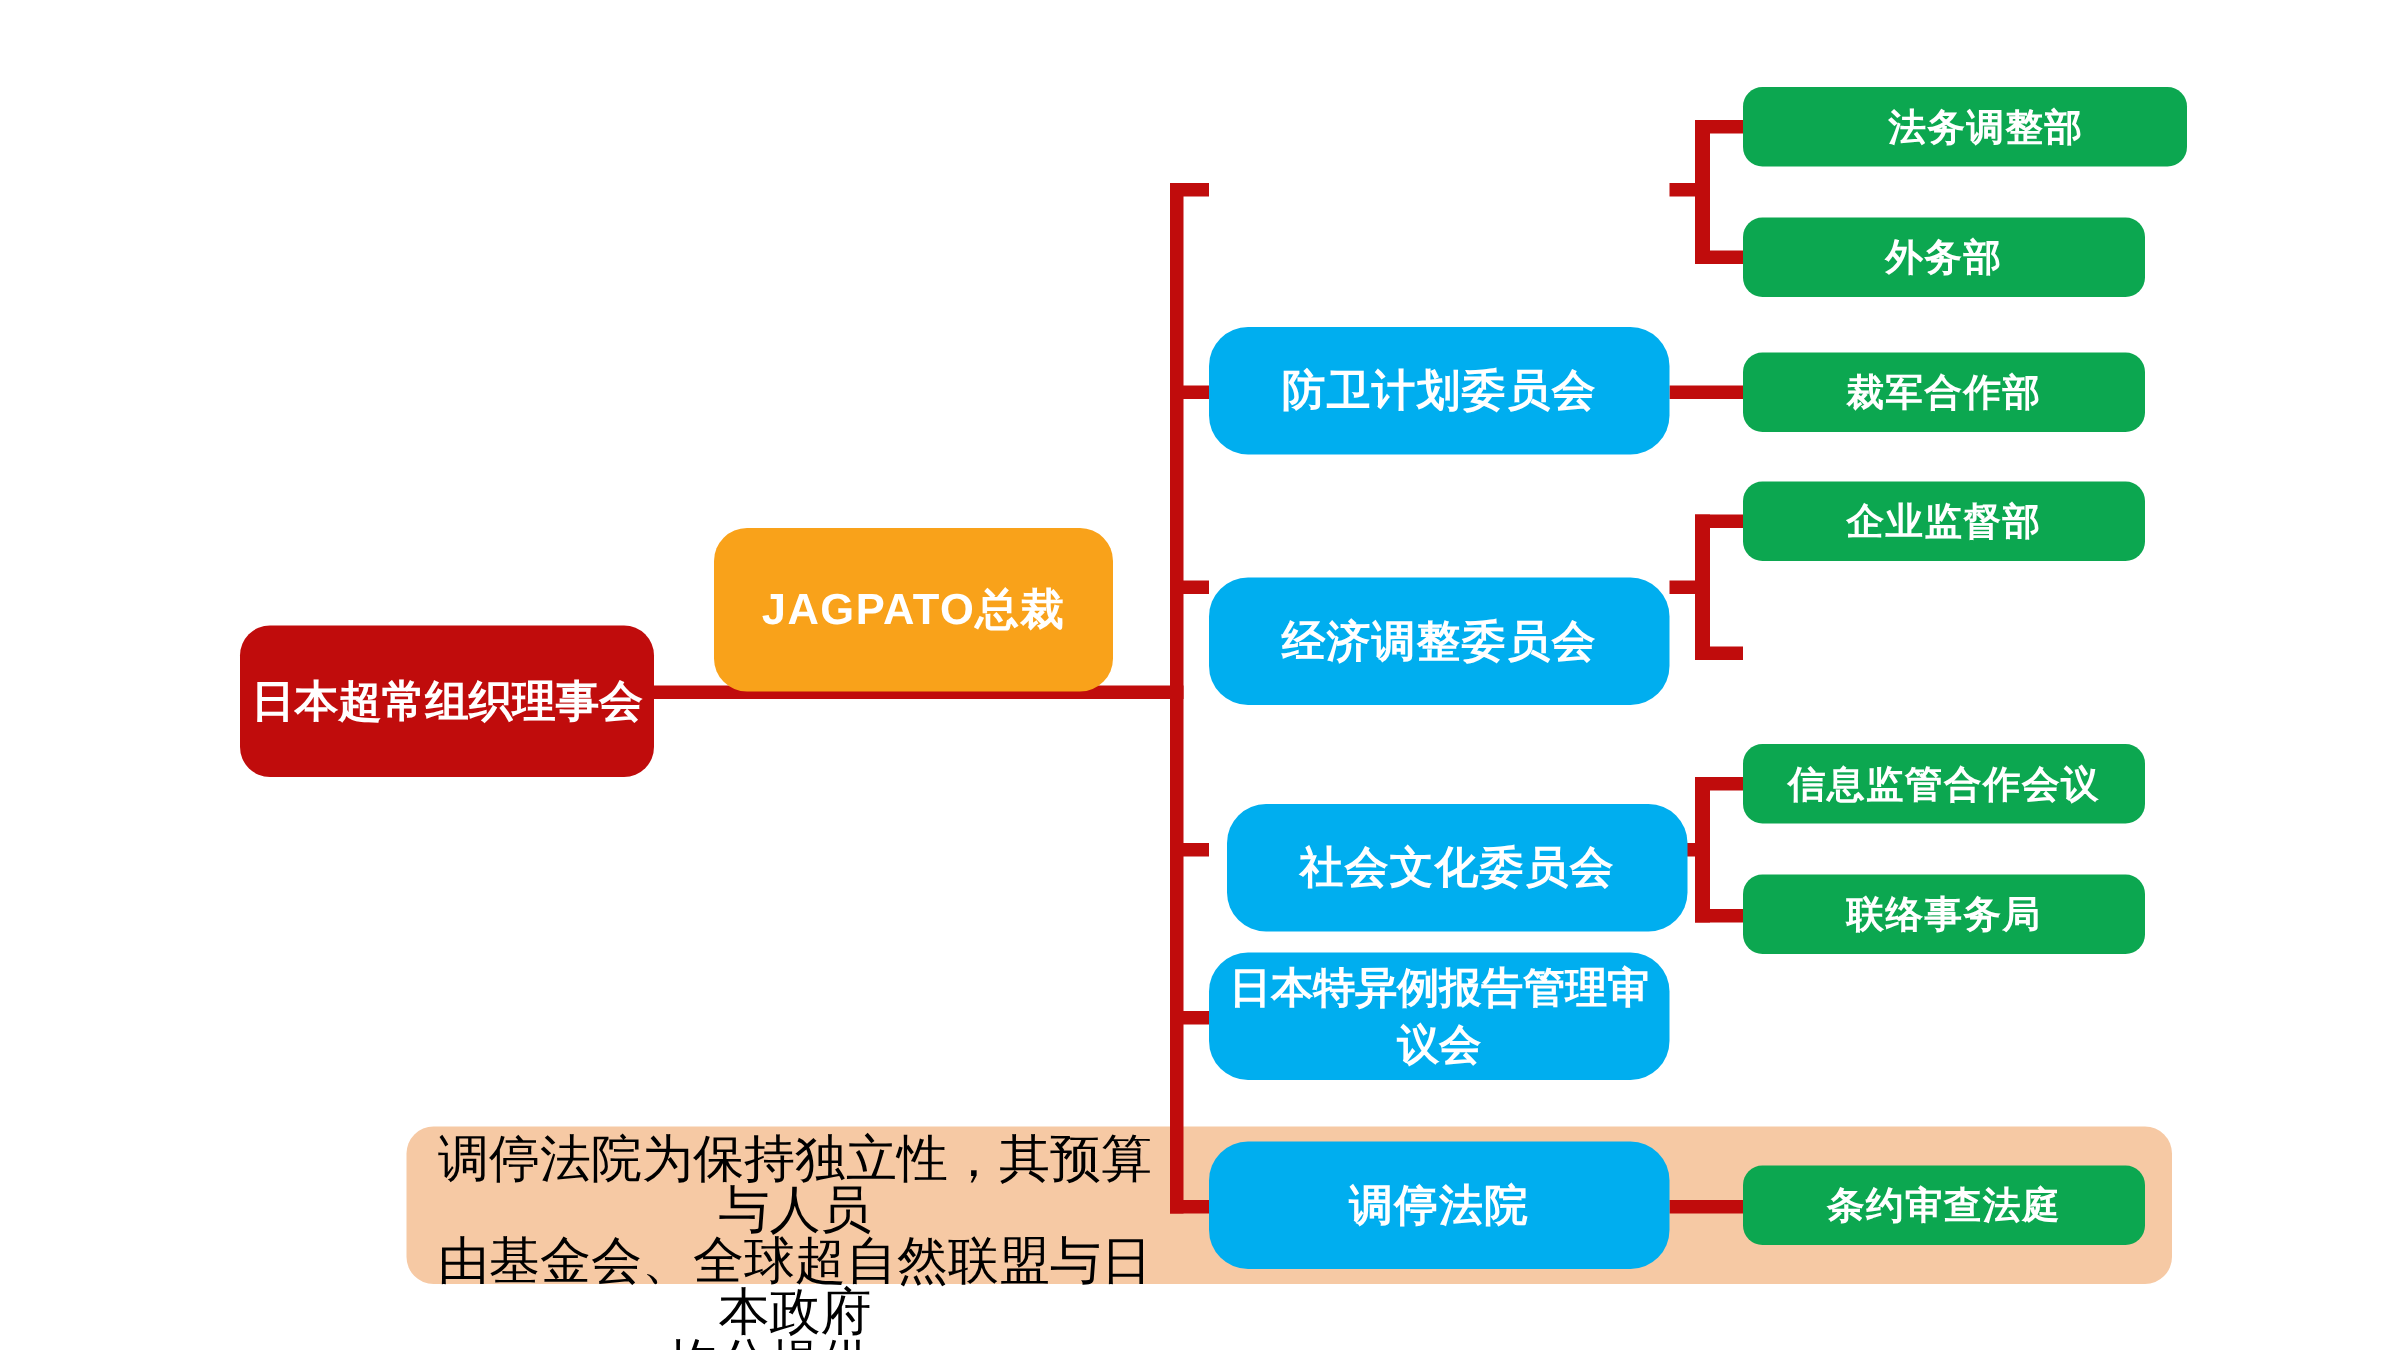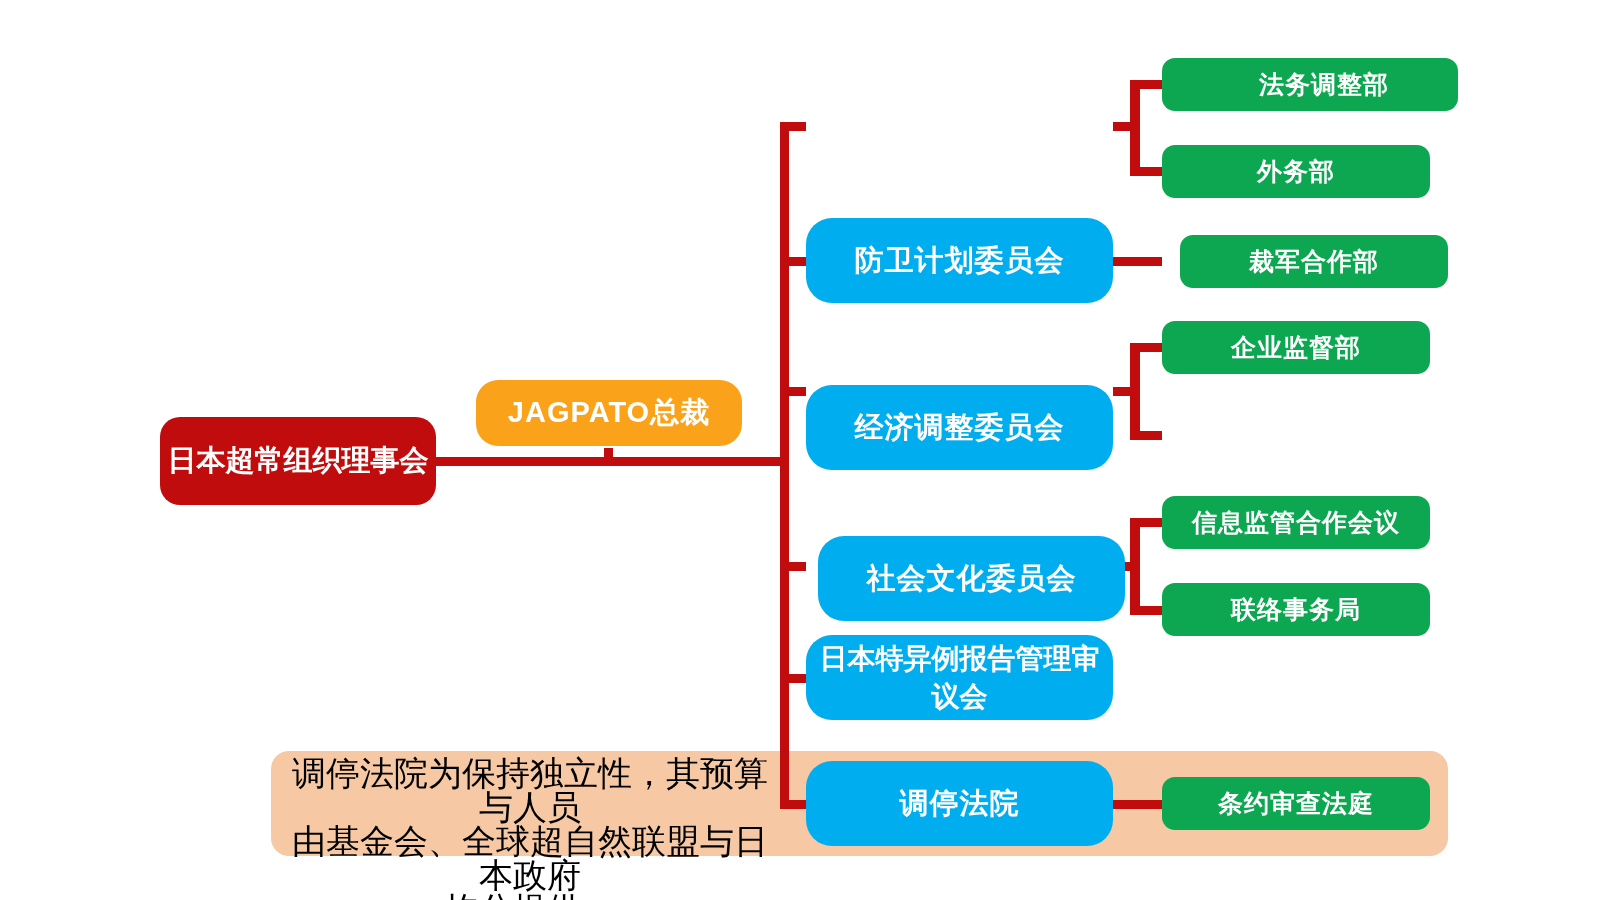--- a/index.html
+++ b/index.html
@@ -6,30 +6,30 @@
     --red:#C00C0C; --orange:#F9A21A; --blue:#00AEEF; --green:#0CA750;
     --peach:#F6C9A4; --line:#C00C0C; --boxtext:#FFFFFF; --notetext:#000000;
   }
   html,body{margin:0;padding:0;}
   body{font-family:"Liberation Sans","DejaVu Sans",sans-serif;background:#ffffff;}
   .canvas{position:relative;width:1600px;height:900px;background:#ffffff;overflow:hidden;}
 
   .node{position:absolute;display:flex;align-items:center;justify-content:center;
         color:var(--boxtext);font-weight:bold;text-align:center;z-index:3;
         letter-spacing:1px;}
-  .root{left:160px;top:417px;width:276px;height:88px;background:var(--red);
+  .root{left:160px;top:417px;width:276px;height:101px;background:var(--red);
         border-radius:20px;font-size:29px;letter-spacing:0;}
-  .president{left:476px;top:380px;width:266px;height:66px;background:var(--orange);
+  .president{left:476px;top:352px;width:266px;height:109px;background:var(--orange);
         border-radius:22px;font-size:29px;}
   .blue{left:806px;width:307px;height:85px;background:var(--blue);
         border-radius:26px;font-size:29px;}
   .b1{top:84px;} .b2{top:218px;} .b3{top:349px;margin-top:36px;} .b4{top:536px;margin-left:12px;} .b5{top:635px;font-size:28px;letter-spacing:0;} .b6{top:761px;}
   .green{left:1162px;width:268px;height:53px;background:var(--green);
         border-radius:13px;font-size:25px;}
-  .g1{top:58px;padding-left:28px;} .g2{top:145px;} .g3{top:235px;margin-left:18px;} .g4{top:321px;}
+  .g1{top:58px;padding-left:28px;} .g2{top:145px;} .g3{top:235px;} .g4{top:321px;}
   .g5{top:408px;} .g6{top:496px;} .g7{top:583px;} .g8{top:777px;}
 
   .line{position:absolute;background:var(--line);z-index:2;}
   
   .ln-root-trunk{left:436px;top:457px;width:353px;height:9px;}
   .ln-president-stub{left:604px;top:448px;width:9px;height:14px;}
   .ln-trunk{left:780px;top:122px;width:9px;height:687px;}
   
   .ln-br1{left:780px;top:122px;width:26px;height:9px;}
   .ln-br2{left:780px;top:257px;width:26px;height:9px;}

